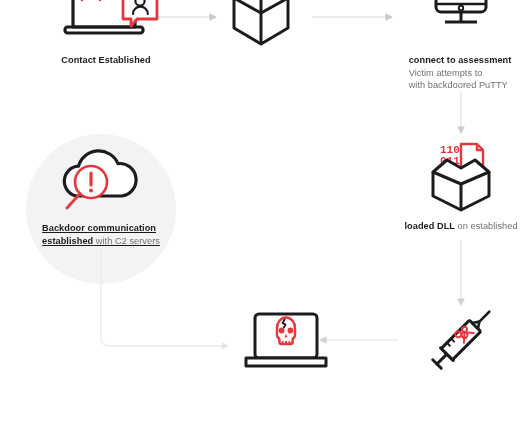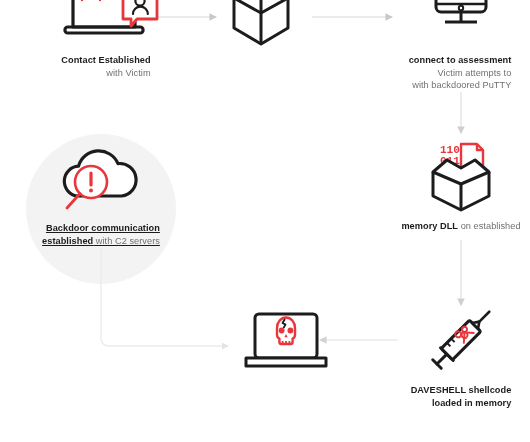--- a/index.html
+++ b/index.html
@@ -12,21 +12,21 @@
     color:#1a1a1a;
   }
   #stage{position:absolute;left:0;top:0;width:530px;height:442px;}
 
   
   #wires{position:absolute;left:0;top:0;width:530px;height:442px;pointer-events:none;}
 
   
   .node{position:absolute;display:flex;flex-direction:column;align-items:center;}
   .icon{display:block;}
-  .caption{margin-top:6px;text-align:right;line-height:12.5px;font-size:9.2px;color:#6e7072;letter-spacing:.05px;white-space:nowrap;}
+  .caption{margin-top:6px;text-align:left;line-height:12.5px;font-size:9.2px;color:#6e7072;letter-spacing:.05px;white-space:nowrap;}
   .caption .b{font-weight:bold;color:#1c1c1c;}
   .caption .r{font-weight:normal;color:#6e7072;}
   .cap-line{display:block;}
 
   
   #halo{
     position:absolute;left:26px;top:134px;width:150px;height:150px;
     border-radius:50%;background:#f3f3f3;
   }
 
@@ -83,21 +83,20 @@
       <path d="M31,30 a9,9 0 0 1 18,0" fill="none" stroke="#e8373c" stroke-width="2.4" stroke-linecap="round"></path>
 
       <path d="M55,-2 L82,-2 L82,16 L68,16 L62,23 L62,16 L55,16 Z" fill="#ffffff" stroke="#1c1c1c" stroke-width="3" stroke-linejoin="round"></path>
 
       <path d="M72,20 L106,20 L106,49 L86,49 L80,56 L80,49 L72,49 Z" fill="#ffffff" stroke="#e8373c" stroke-width="2.8" stroke-linejoin="round"></path>
       <circle cx="89" cy="31" r="4.6" fill="none" stroke="#1c1c1c" stroke-width="2.2"></circle>
       <path d="M82,44 a7.4,7.4 0 0 1 14.8,0" fill="none" stroke="#1c1c1c" stroke-width="2.2" stroke-linecap="round"></path>
     </svg>
     <div class="caption">
       <span class="cap-line"><span class="b">Contact Established</span></span>
-      <span class="cap-line"><span class="r">with Victim</span></span>
     </div>
   </div>
 
   <div class="node" id="node-iso">
     <svg class="icon" width="86" height="78" viewBox="0 0 86 78">
 
       <path d="M26,32 L26,62 L43,71 L60,62 L60,32" fill="none" stroke="#e8373c" stroke-width="2.3" stroke-linejoin="round"></path>
       <path d="M43,40 L43,71" fill="none" stroke="#e8373c" stroke-width="2.3"></path>
 
       <path d="M16,28 L16,58 L43,74 L70,58 L70,28" fill="#ffffff" stroke="#1c1c1c" stroke-width="3" stroke-linejoin="round"></path>
@@ -143,21 +142,21 @@
 
       <path d="M48,6 L64,6 L70,12 L70,34 L48,34 Z" fill="#ffffff" stroke="#e8373c" stroke-width="2.4" stroke-linejoin="round"></path>
       <path d="M64,6 L64,12 L70,12" fill="none" stroke="#e8373c" stroke-width="2.4" stroke-linejoin="round"></path>
 
       <path d="M20,34 L20,58 L48,72 L76,58 L76,34" fill="#ffffff" stroke="#1c1c1c" stroke-width="3" stroke-linejoin="round"></path>
       <path d="M48,46 L48,72" fill="none" stroke="#1c1c1c" stroke-width="3"></path>
 
       <path d="M20,34 L48,46 L76,34 L62,22 L48,30 L34,22 Z" fill="#ffffff" stroke="#1c1c1c" stroke-width="3" stroke-linejoin="round"></path>
     </svg>
     <div class="caption">
-      <span class="cap-line"><span class="b">memory DLL</span><span class="r"> on established</span></span>
+      <span class="cap-line"><span class="b">loaded DLL</span><span class="r"> on established</span></span>
     </div>
   </div>
 
   <div class="node" id="node-daveshell">
     <svg class="icon" width="96" height="72" viewBox="0 0 96 72">
       <g transform="rotate(-45 48 34)">
 
         <line x1="14" y1="34" x2="28" y2="34" stroke="#1c1c1c" stroke-width="3" stroke-linecap="round"></line>
         <line x1="14" y1="28" x2="14" y2="40" stroke="#1c1c1c" stroke-width="3" stroke-linecap="round"></line>
 
@@ -169,24 +168,20 @@
         <path d="M48,38 L56,31 L62,38" fill="none" stroke="#e8373c" stroke-width="2" stroke-linecap="round"></path>
 
         <path d="M68,30 L74,34 L68,38 Z" fill="#ffffff" stroke="#1c1c1c" stroke-width="2.6" stroke-linejoin="round"></path>
 
         <line x1="74" y1="34" x2="88" y2="34" stroke="#1c1c1c" stroke-width="2.6" stroke-linecap="round"></line>
 
         <line x1="36" y1="26" x2="36" y2="31" stroke="#1c1c1c" stroke-width="2"></line>
         <line x1="42" y1="26" x2="42" y2="31" stroke="#1c1c1c" stroke-width="2"></line>
       </g>
     </svg>
-    <div class="caption">
-      <span class="cap-line"><span class="b">DAVESHELL shellcode</span></span>
-      <span class="cap-line"><span class="b">loaded in memory</span></span>
-    </div>
   </div>
 
   <div class="node" id="node-airdry">
     <svg class="icon" width="104" height="72" viewBox="0 0 104 72">
 
       <rect x="21" y="8" width="62" height="44" rx="4" fill="#ffffff" stroke="#1c1c1c" stroke-width="3"></rect>
 
       <path d="M12,52 L92,52 L92,60 L12,60 Z" fill="#ffffff" stroke="#1c1c1c" stroke-width="3" stroke-linejoin="round"></path>
 
       <path d="M43,22 a9,10.5 0 0 1 18,0 l0,7 a4,4 0 0 1 -2.4,3.6 l0,3.4 a2,2 0 0 1 -2,2 l-9.2,0 a2,2 0 0 1 -2,-2 l0,-3.4 a4,4 0 0 1 -2.4,-3.6 Z" fill="#ffffff" stroke="#e8373c" stroke-width="2.4" stroke-linejoin="round"></path>

